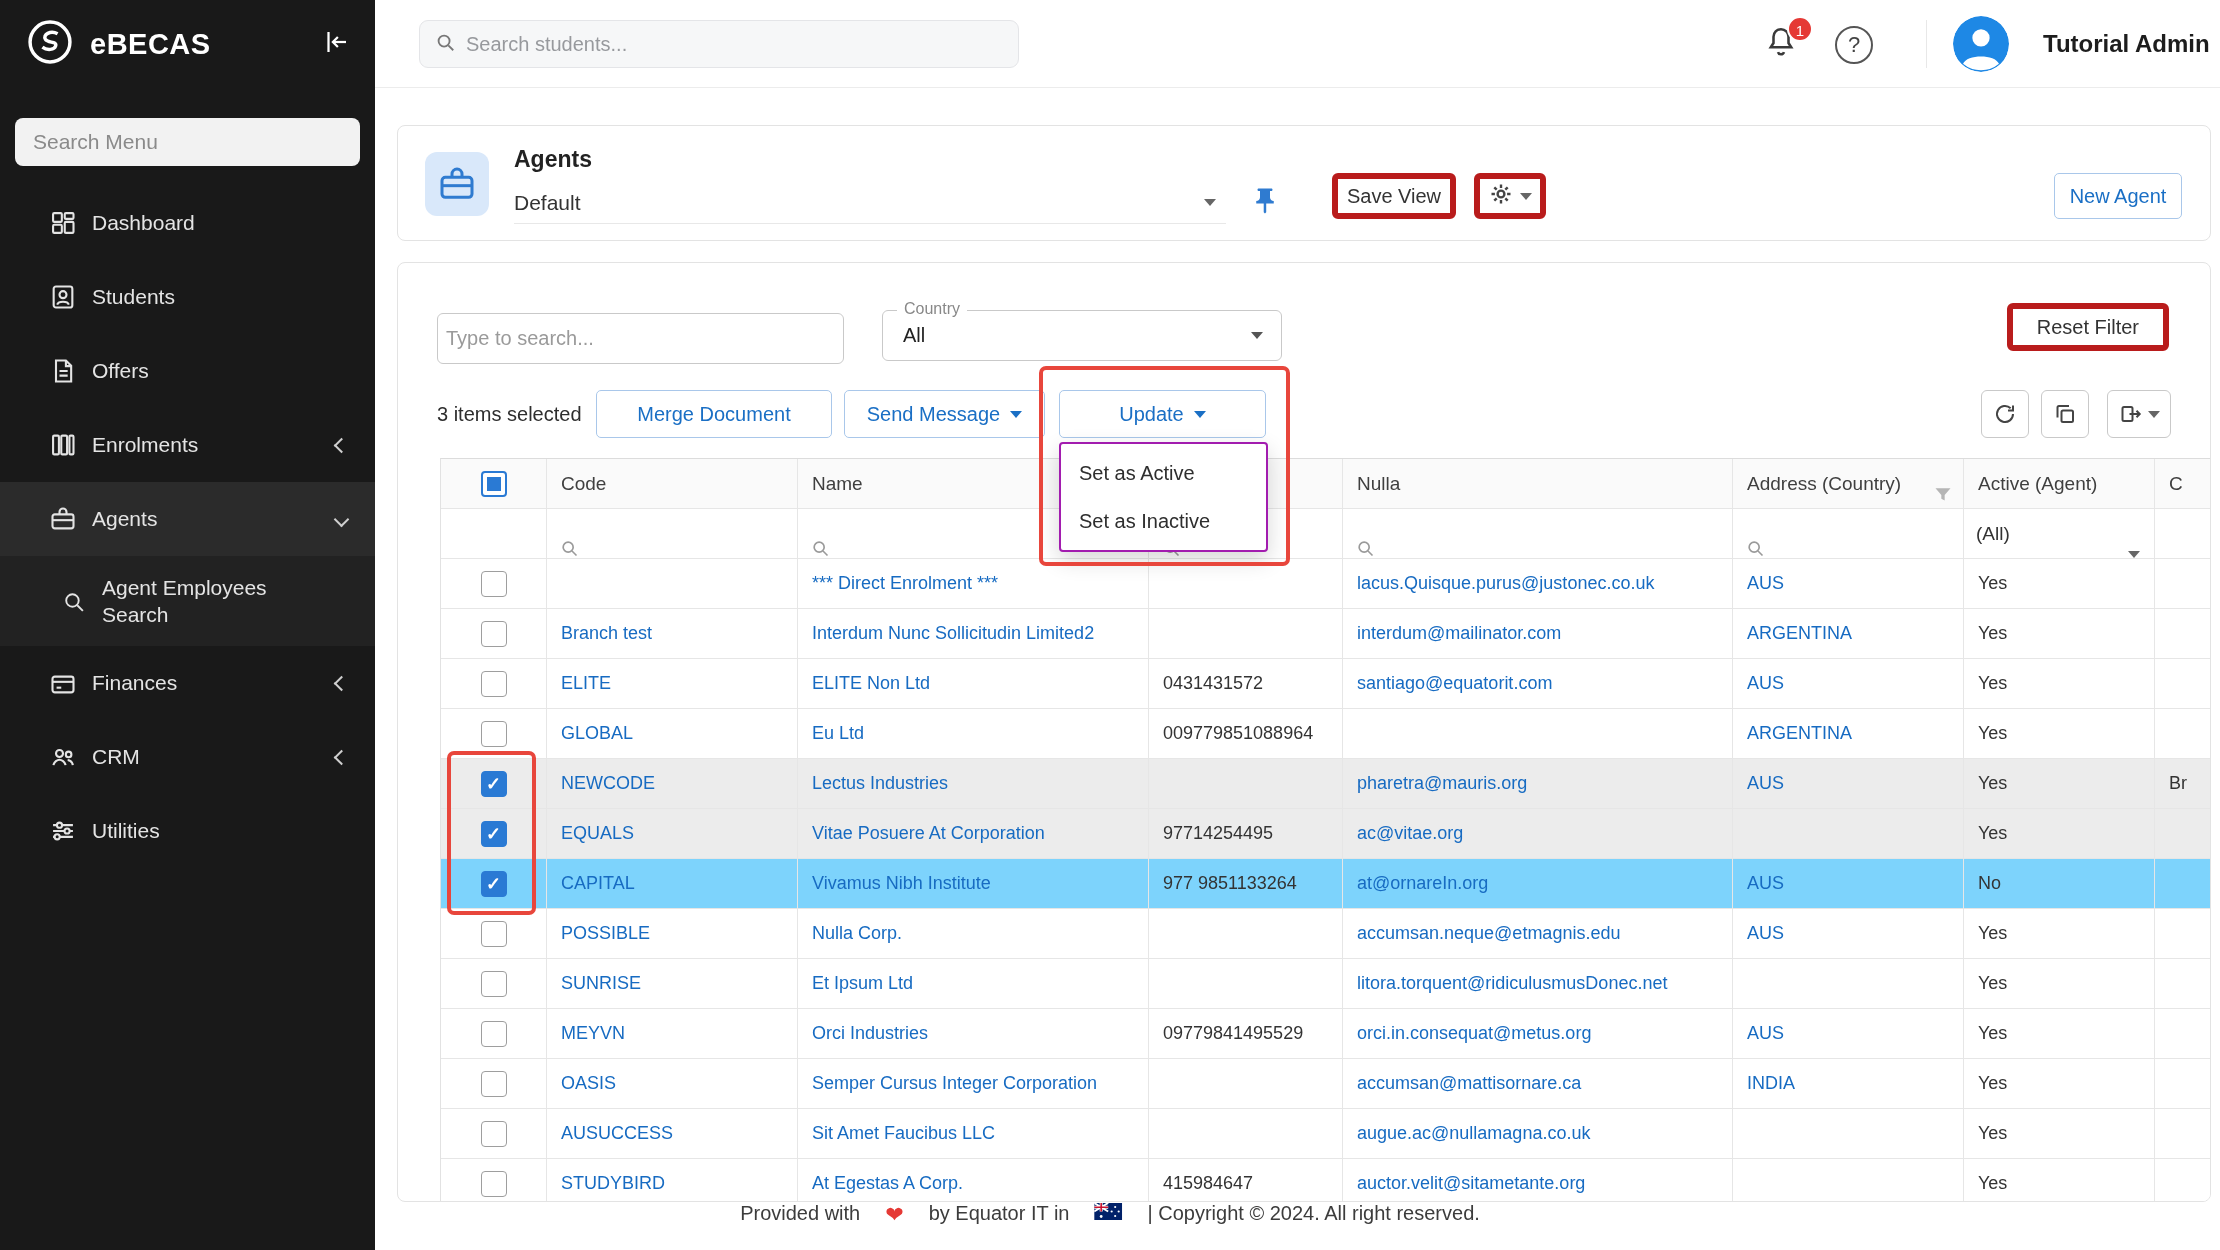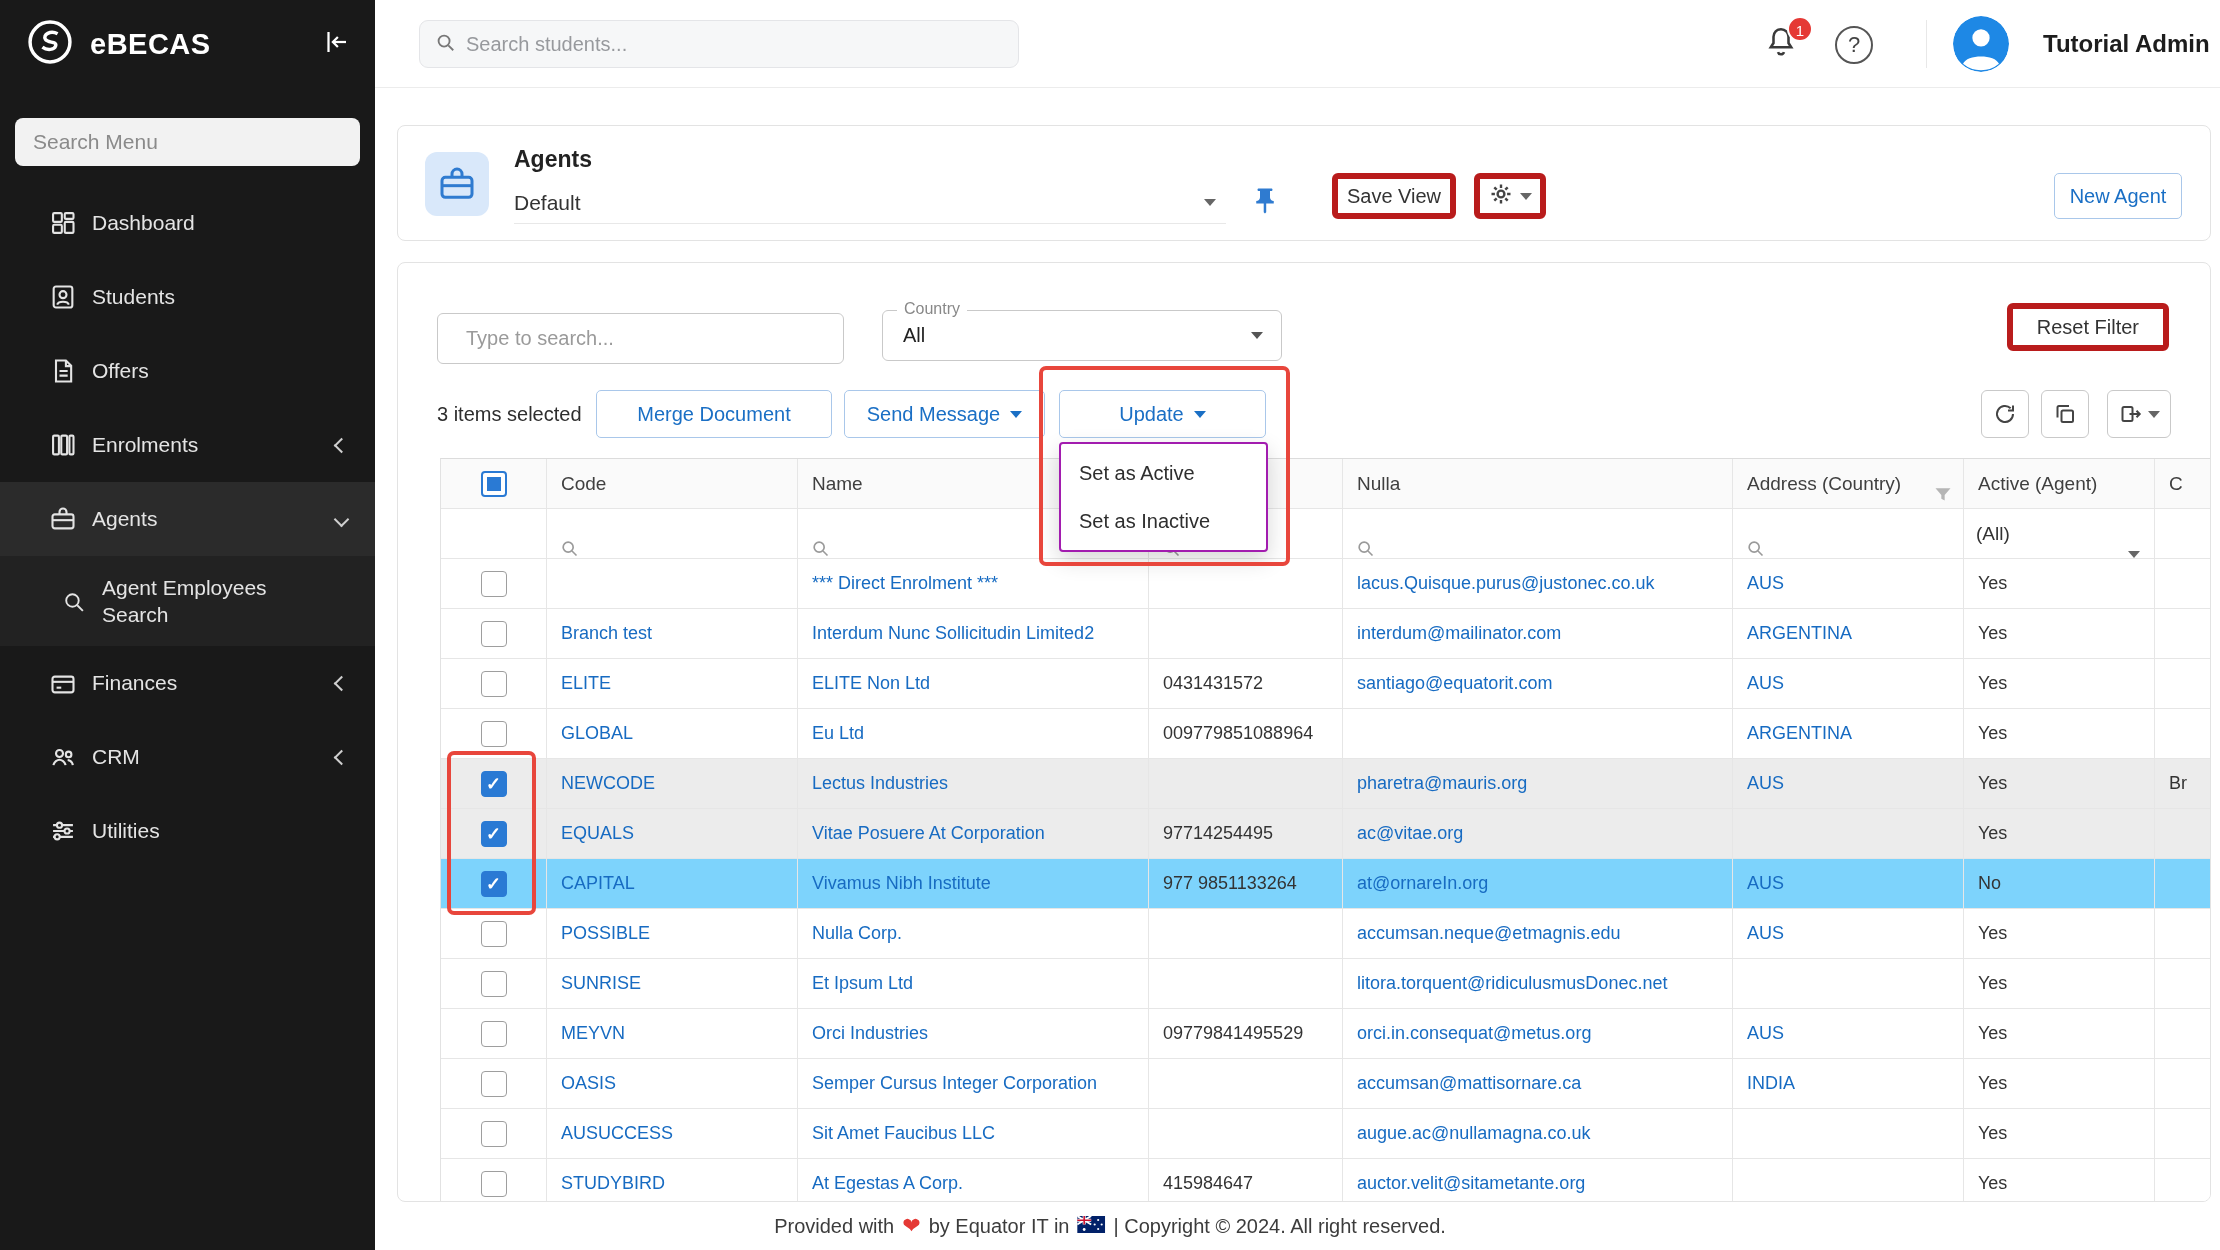--- a/index.html
+++ b/index.html
@@ -49,21 +49,21 @@
   .pin-wrap { position:absolute; left:852px; top:60px; cursor:pointer; }
   .btn { display:inline-flex; align-items:center; justify-content:center; gap:10px; height:48px; border-radius:5px; background:#fff; font-size:20px; cursor:pointer; white-space:nowrap; }
   .btn.blue { border:1px solid #a9c7ea; color:#1a6fc5; }
   .btn.gray { border:6px solid #b91c1c; color:#333; border-radius:6px; }
   .caret { display:inline-block; width:0; height:0; border-left:6px solid transparent; border-right:6px solid transparent; border-top:7px solid currentColor; }
   .save-view { position:absolute; left:934px; top:47px; width:124px; height:46px; }
   .gear-btn { position:absolute; left:1076px; top:47px; width:72px; height:46px; gap:7px; color:#444; }
   .new-agent { position:absolute; right:28px; top:47px; width:128px; height:46px; }
 
   .tbl-card { position:absolute; left:22px; top:174px; width:1814px; height:940px; border:1px solid #e3e3e3; border-radius:8px; background:#fff; overflow:hidden; }
-  .type-search { position:absolute; left:39px; top:50px; width:407px; height:51px; border:1px solid #c9c9c9; border-radius:6px; padding:0 28px; font-size:20px; color:#333; font-family:inherit; }
+  .type-search { position:absolute; left:39px; top:50px; width:407px; height:51px; border:1px solid #c9c9c9; border-radius:6px; padding:0 8px; font-size:20px; color:#333; font-family:inherit; }
   .type-search::placeholder { color:#9a9a9a; }
   .country { position:absolute; left:484px; top:47px; width:400px; height:51px; border:1px solid #c9c9c9; border-radius:6px; cursor:pointer; }
   .country .flabel { position:absolute; top:-11px; left:14px; background:#fff; padding:0 7px; font-size:16px; color:#888; }
   .country .fvalue { position:absolute; left:20px; top:0; line-height:49px; font-size:20px; color:#222; }
   .country .caret { position:absolute; right:18px; top:21px; color:#555; }
   .reset-btn { position:absolute; right:41px; top:40px; height:48px; padding:0 24px; }
   .sel-text { position:absolute; left:39px; top:127px; height:48px; line-height:48px; font-size:20px; color:#2e2e2e; }
   .merge-btn { position:absolute; left:198px; top:127px; width:236px; }
   .send-btn { position:absolute; left:446px; top:127px; width:201px; }
   .update-btn { position:absolute; left:661px; top:127px; width:207px; }
@@ -95,21 +95,21 @@
 
   
   .update-menu { position:absolute; left:661px; top:179px; width:209px; background:#fff; border:2px solid #a21caf; border-radius:4px; box-shadow:0 8px 22px rgba(0,0,0,0.16); padding:5px 0; z-index:30; }
   .menu-item { height:48px; line-height:48px; padding-left:18px; font-size:20px; color:#2e2e2e; cursor:pointer; }
   .ann { position:absolute; border:4px solid #e8463c; border-radius:7px; z-index:40; pointer-events:none; }
   .ann-update { left:641px; top:103px; width:251px; height:200px; }
   .ann-checks { left:49px; top:488px; width:89px; height:164px; }
 
   
   .footer { position:absolute; left:375px; top:1202px; width:1845px; height:48px; background:#fff; z-index:45; }
-  .footer-inner { position:absolute; left:735px; top:0; transform:translateX(-50%); height:48px; display:flex; align-items:center; gap:8px; font-size:20px; color:#3c3c3c; white-space:nowrap; }
+  .footer-inner { position:absolute; left:735px; top:0; transform:translateX(-50%); height:48px; display:flex; align-items:flex-start; gap:25px; font-size:20px; color:#3c3c3c; white-space:nowrap; }
   .heart { color:#e53935; font-size:22px; }
 </style>
 </head>
 <body>
 
 <div class="page">
 
   <div class="sidebar">
     <div class="logo-row">
       <span>

